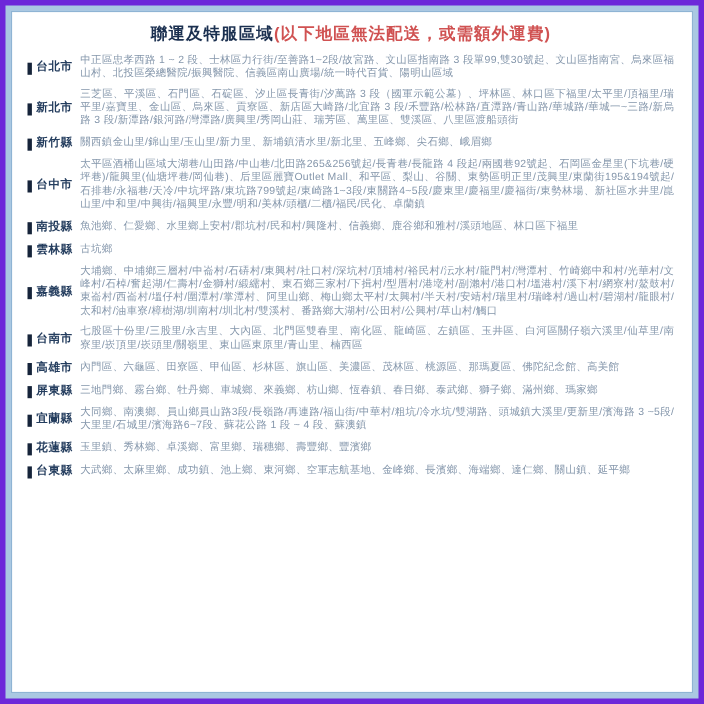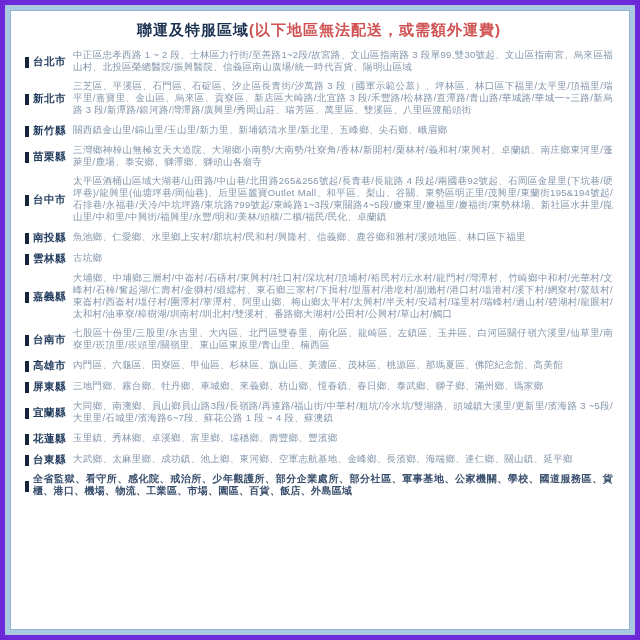--- a/index.html
+++ b/index.html
@@ -87,25 +87,20 @@
     <span class="region-label">新北市</span>
     <span class="region-areas">三芝區、平溪區、石門區、石碇區、汐止區長青街/汐萬路 3 段（國軍示範公墓）、坪林區、林口區下福里/太平里/頂福里/瑞平里/嘉寶里、金山區、烏來區、貢寮區、新店區大崎路/北宜路 3 段/禾豐路/松林路/直潭路/青山路/華城路/華城一~三路/新烏路 3 段/新潭路/銀河路/灣潭路/廣興里/秀岡山莊、瑞芳區、萬里區、雙溪區、八里區渡船頭街</span>
   </div>
         <div class="region-row">
     <span class="bullet"></span>
     <span class="region-label">新竹縣</span>
     <span class="region-areas">關西鎮金山里/錦山里/玉山里/新力里、新埔鎮清水里/新北里、五峰鄉、尖石鄉、峨眉鄉</span>
   </div>
         <div class="region-row">
     <span class="bullet"></span>
-    <span class="region-label">苗栗縣</span>
-    <span class="region-areas">三灣鄉神棹山無極玄天大道院、大湖鄉小南勢/大南勢/社寮角/香林/新開村/栗林村/義和村/東興村、卓蘭鎮、南庄鄉東河里/蓬萊里/鹿場、泰安鄉、獅潭鄉、獅頭山各廟寺</span>
-  </div>
-        <div class="region-row">
-    <span class="bullet"></span>
     <span class="region-label">台中市</span>
     <span class="region-areas">太平區酒桶山區域大湖巷/山田路/中山巷/北田路265&amp;256號起/長青巷/長龍路 4 段起/兩國巷92號起、石岡區金星里(下坑巷/硬坪巷)/龍興里(仙塘坪巷/岡仙巷)、后里區麗寶Outlet Mall、和平區、梨山、谷關、東勢區明正里/茂興里/東蘭街195&amp;194號起/石排巷/永福巷/天冷/中坑坪路/東坑路799號起/東崎路1~3段/東關路4~5段/慶東里/慶福里/慶福街/東勢林場、新社區水井里/崑山里/中和里/中興街/福興里/永豐/明和/美林/頭櫃/二櫃/福民/民化、卓蘭鎮</span>
   </div>
         <div class="region-row">
     <span class="bullet"></span>
     <span class="region-label">南投縣</span>
     <span class="region-areas">魚池鄉、仁愛鄉、水里鄉上安村/郡坑村/民和村/興隆村、信義鄉、鹿谷鄉和雅村/溪頭地區、林口區下福里</span>
   </div>
         <div class="region-row">
     <span class="bullet"></span>
@@ -140,20 +135,15 @@
         <div class="region-row">
     <span class="bullet"></span>
     <span class="region-label">花蓮縣</span>
     <span class="region-areas">玉里鎮、秀林鄉、卓溪鄉、富里鄉、瑞穗鄉、壽豐鄉、豐濱鄉</span>
   </div>
         <div class="region-row">
     <span class="bullet"></span>
     <span class="region-label">台東縣</span>
     <span class="region-areas">大武鄉、太麻里鄉、成功鎮、池上鄉、東河鄉、空軍志航基地、金峰鄉、長濱鄉、海端鄉、達仁鄉、關山鎮、延平鄉</span>
   </div>
-        <div class="region-row emphasis">
-    <span class="bullet"></span>
-
-    <span class="region-areas">全省監獄、看守所、感化院、戒治所、少年觀護所、部分企業處所、部分社區、軍事基地、公家機關、學校、國道服務區、貨櫃、港口、機場、物流、工業區、市場、園區、百貨、飯店、外島區域</span>
-  </div>
       </div>
   </div>
 </div>
 
 </body></html>

